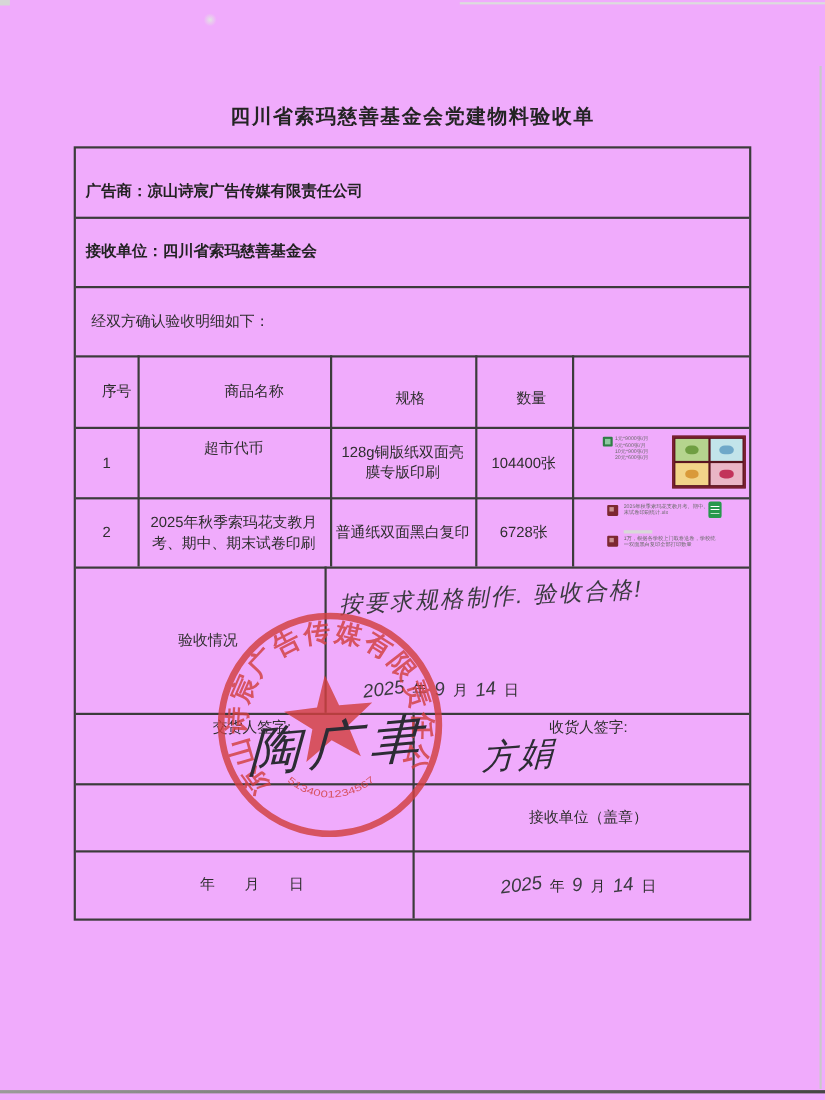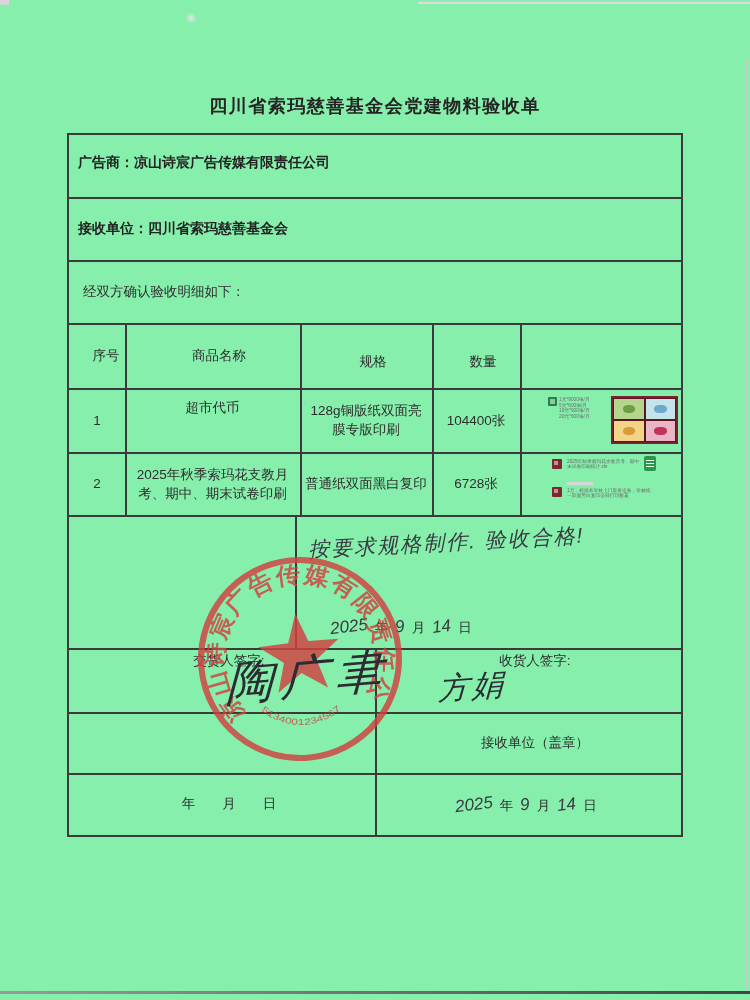--- a/index.html
+++ b/index.html
@@ -1,17 +1,17 @@
 <!DOCTYPE html>
 <html><head>
 <meta charset="utf-8">
 <style>
   html,body{margin:0;padding:0;}
   body{font-family:"Liberation Sans","DejaVu Sans",sans-serif;background:#ffffff;}
-  .sheet{position:relative;width:750px;height:1000px;background:#86efac;overflow:hidden;}
+  .sheet{position:relative;width:750px;height:1000px;background:#f0abfc;overflow:hidden;}
 
   
   .edge-top{position:absolute;left:418px;top:2px;width:332px;height:2px;background:#dcdcdc;}
   .edge-corner{position:absolute;left:0;top:0;width:9px;height:5px;background:#d6d6d6;}
   .edge-right{position:absolute;left:745px;top:60px;width:2px;height:930px;background:#c9c9c9;}
   .edge-bottom{position:absolute;left:0;top:991px;width:750px;height:3px;background:linear-gradient(to right,#9a9a9a,#454545);}
   .smudge{position:absolute;left:185px;top:12px;width:12px;height:12px;border-radius:50%;background:radial-gradient(circle,#e3e3e3 0%,rgba(255,255,255,0) 70%);}
 
   .doc-title{position:absolute;left:0;top:94px;width:750px;text-align:center;
     font-size:18px;font-weight:bold;letter-spacing:1.5px;color:#242424;}
@@ -93,39 +93,40 @@
     <div class="hline" style="top:577px"></div>
     <div class="hline" style="top:638px"></div>
 
     <div class="vline" style="left:56px;top:188px;height:192px"></div>
     <div class="vline" style="left:231px;top:188px;height:192px"></div>
     <div class="vline" style="left:363px;top:188px;height:192px"></div>
     <div class="vline" style="left:451px;top:188px;height:192px"></div>
     <div class="vline" style="left:226px;top:380px;height:133px"></div>
     <div class="vline" style="left:306px;top:513px;height:187px"></div>
 
-    <div class="cell c-left bold" style="left:0;top:5px;width:612px;height:46px">广告商：凉山诗宸广告传媒有限责任公司</div>
+    <div class="cell c-left bold" style="left:0;top:16px;width:612px;height:46px">广告商：凉山诗宸广告传媒有限责任公司</div>
     <div class="cell c-left bold" style="left:0;top:62px;width:612px;height:63px">接收单位：四川省索玛慈善基金会</div>
     <div class="cell c-left norm" style="left:0;top:125px;width:612px;height:63px">经双方确认验收明细如下：</div>
 
     <div class="cell c-center norm" style="left:0;top:188px;width:60px;height:65px">序号</div>
-    <div class="cell c-center norm" style="left:56px;top:188px;width:174px;height:65px">商品名称</div>
+    <div class="cell c-center norm" style="left:68px;top:188px;width:174px;height:65px">商品名称</div>
     <div class="cell c-center norm" style="left:231px;top:188px;width:132px;height:77px">规格</div>
     <div class="cell c-center norm" style="left:363px;top:188px;width:88px;height:78px">数量</div>
 
     <div class="cell c-center small-cell" style="left:0;top:253px;width:56px;height:64px">1</div>
     <div class="cell c-center small-cell" style="left:56px;top:240px;width:175px;height:64px">超市代币</div>
     <div class="cell c-center small-cell" style="left:231px;top:253px;width:132px;height:64px;padding:0 6px">128g铜版纸双面亮膜专版印刷</div>
     <div class="cell c-center small-cell" style="left:363px;top:253px;width:88px;height:64px">104400张</div>
 
     <div class="cell c-center small-cell" style="left:0;top:317px;width:56px;height:63px">2</div>
     <div class="cell c-center small-cell" style="left:56px;top:317px;width:175px;height:63px;padding:0 5px">2025年秋季索玛花支教月考、期中、期末试卷印刷</div>
     <div class="cell c-center small-cell" style="left:231px;top:317px;width:132px;height:63px">普通纸双面黑白复印</div>
     <div class="cell c-center small-cell" style="left:363px;top:317px;width:88px;height:63px">6728张</div>
 
+    <div class="cell c-center norm" style="left:0;top:380px;width:226px;height:133px">验收情况</div>
 
     <div class="cell c-center norm" style="left:0;top:513px;width:306px;height:26px">交货人签字:</div>
     <div class="cell c-center norm" style="left:306px;top:513px;width:306px;height:26px">收货人签字:</div>
 
     <div class="cell c-center norm" style="left:306px;top:577px;width:306px;height:61px">接收单位（盖章）</div>
 
     <div class="cell c-center norm" style="left:0;top:638px;width:306px;height:62px">年　　月　　日</div>
   </div>
 
   <div class="mini-icon1">

